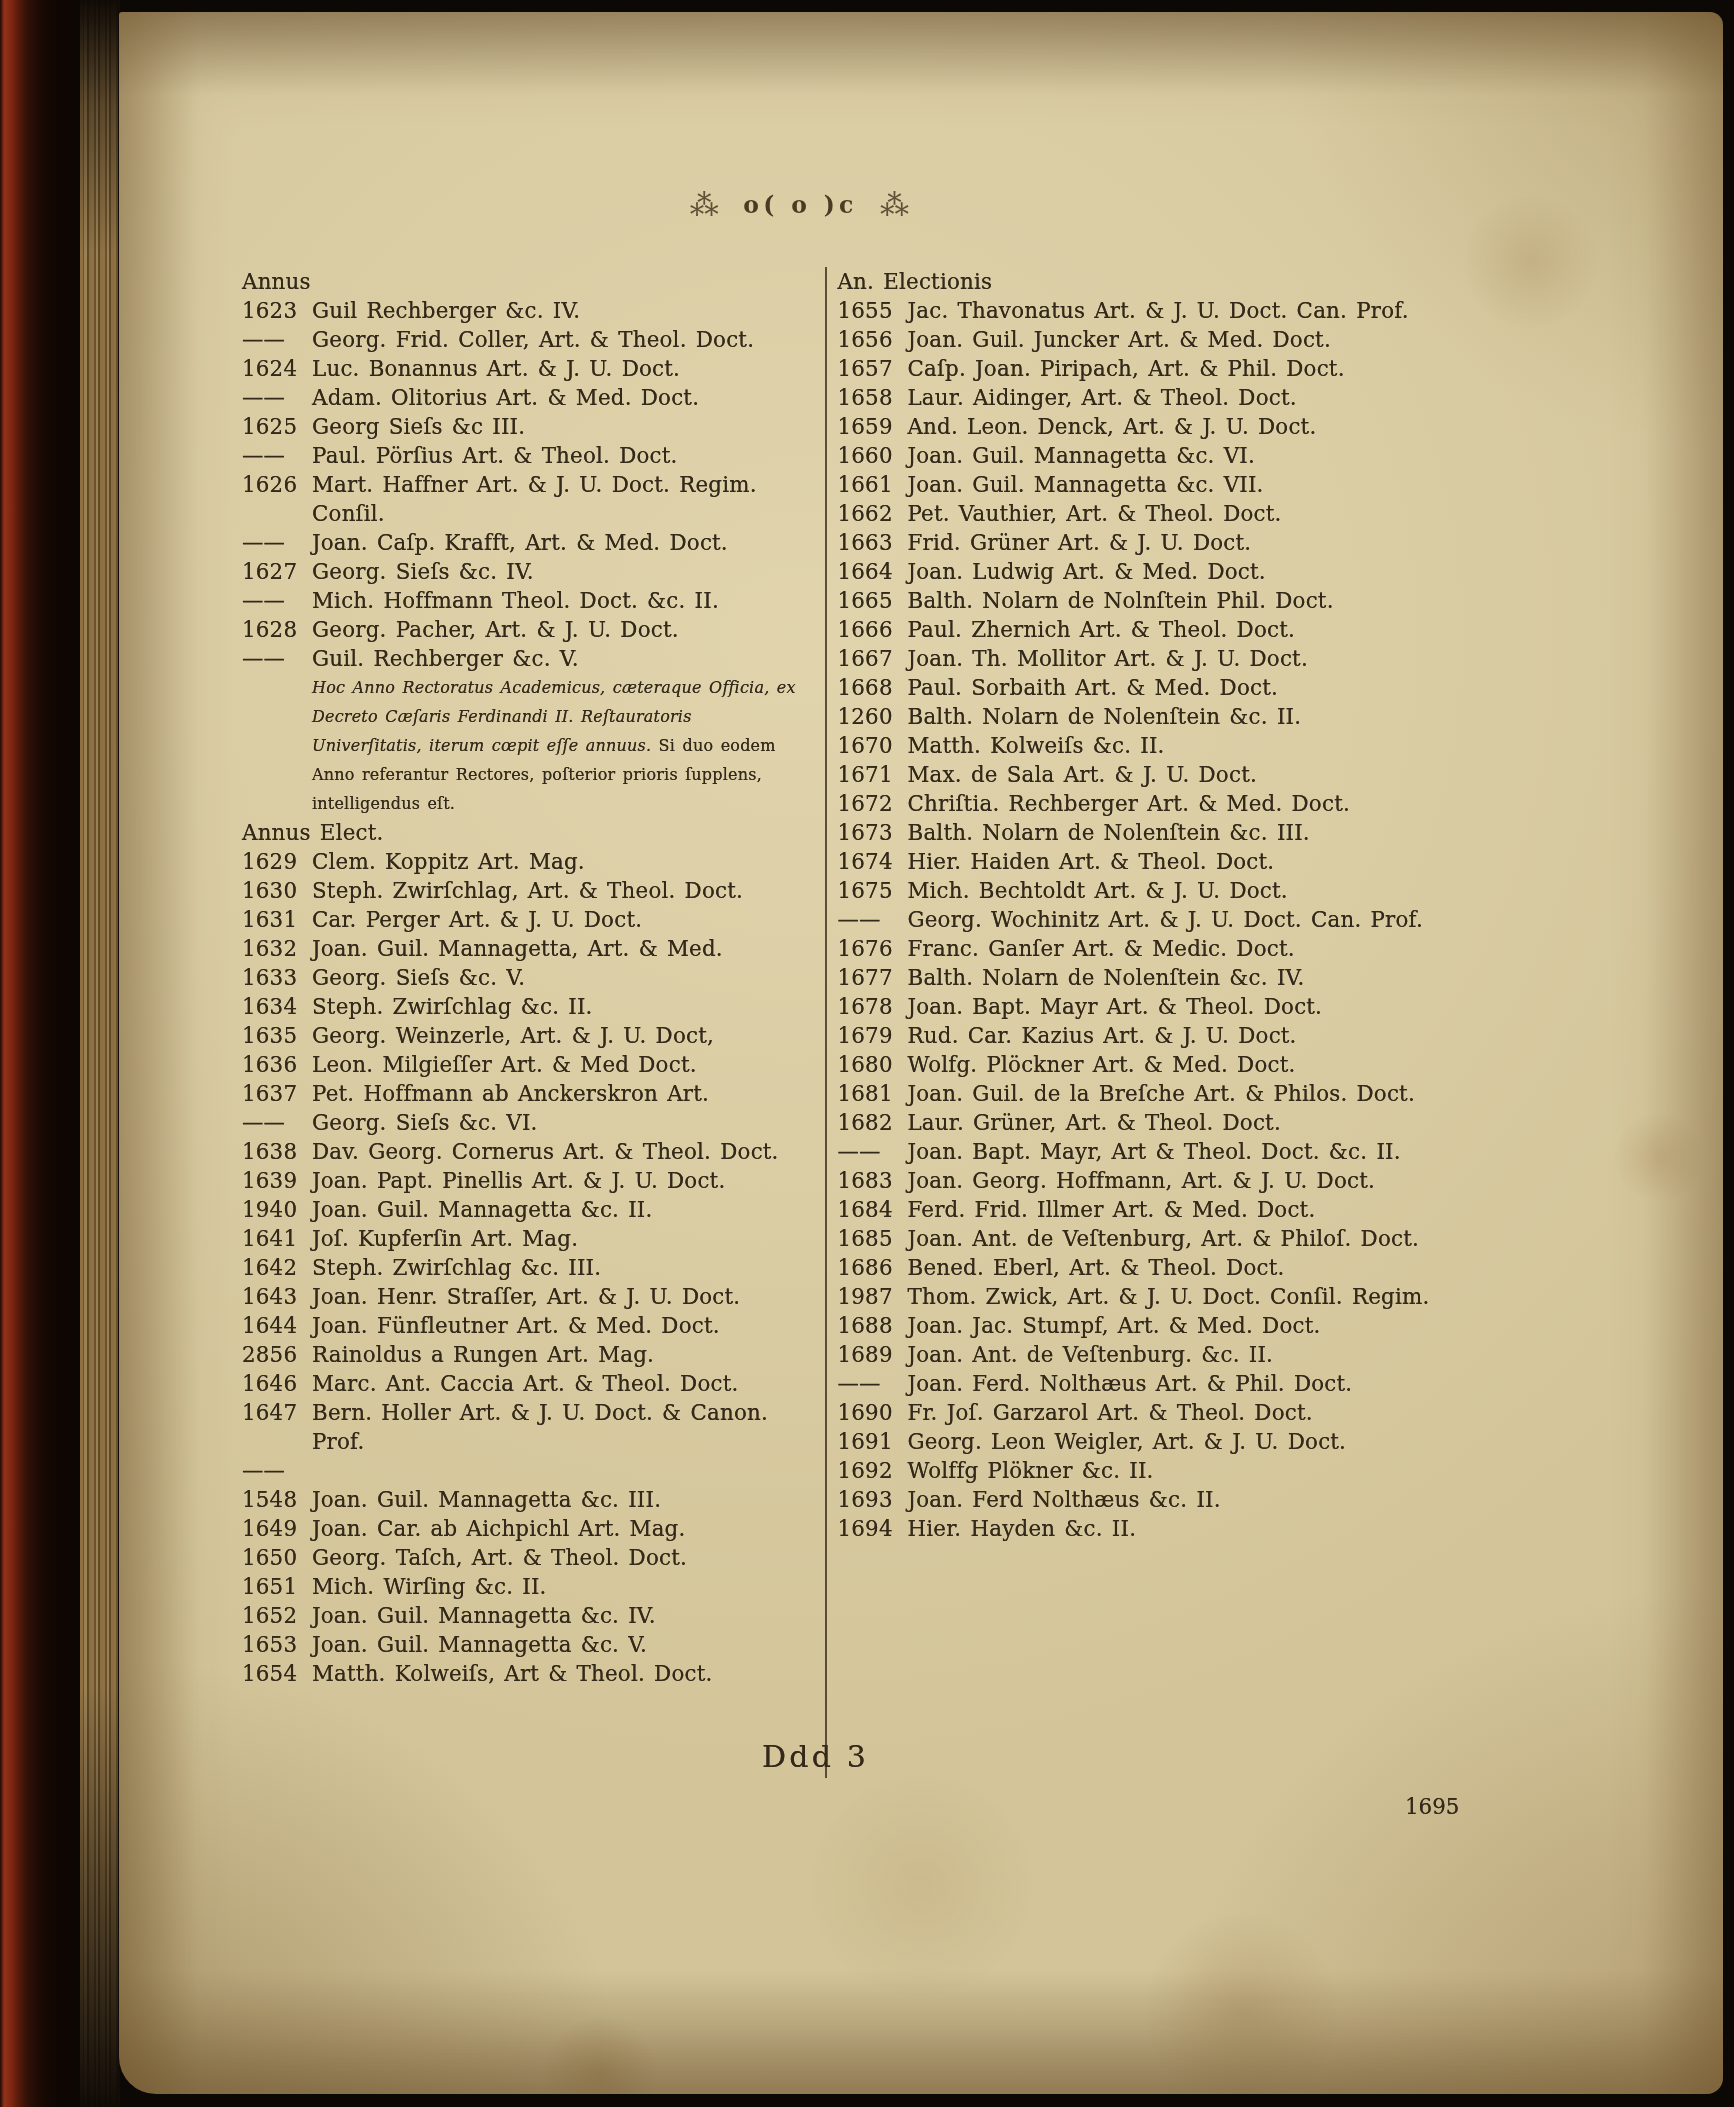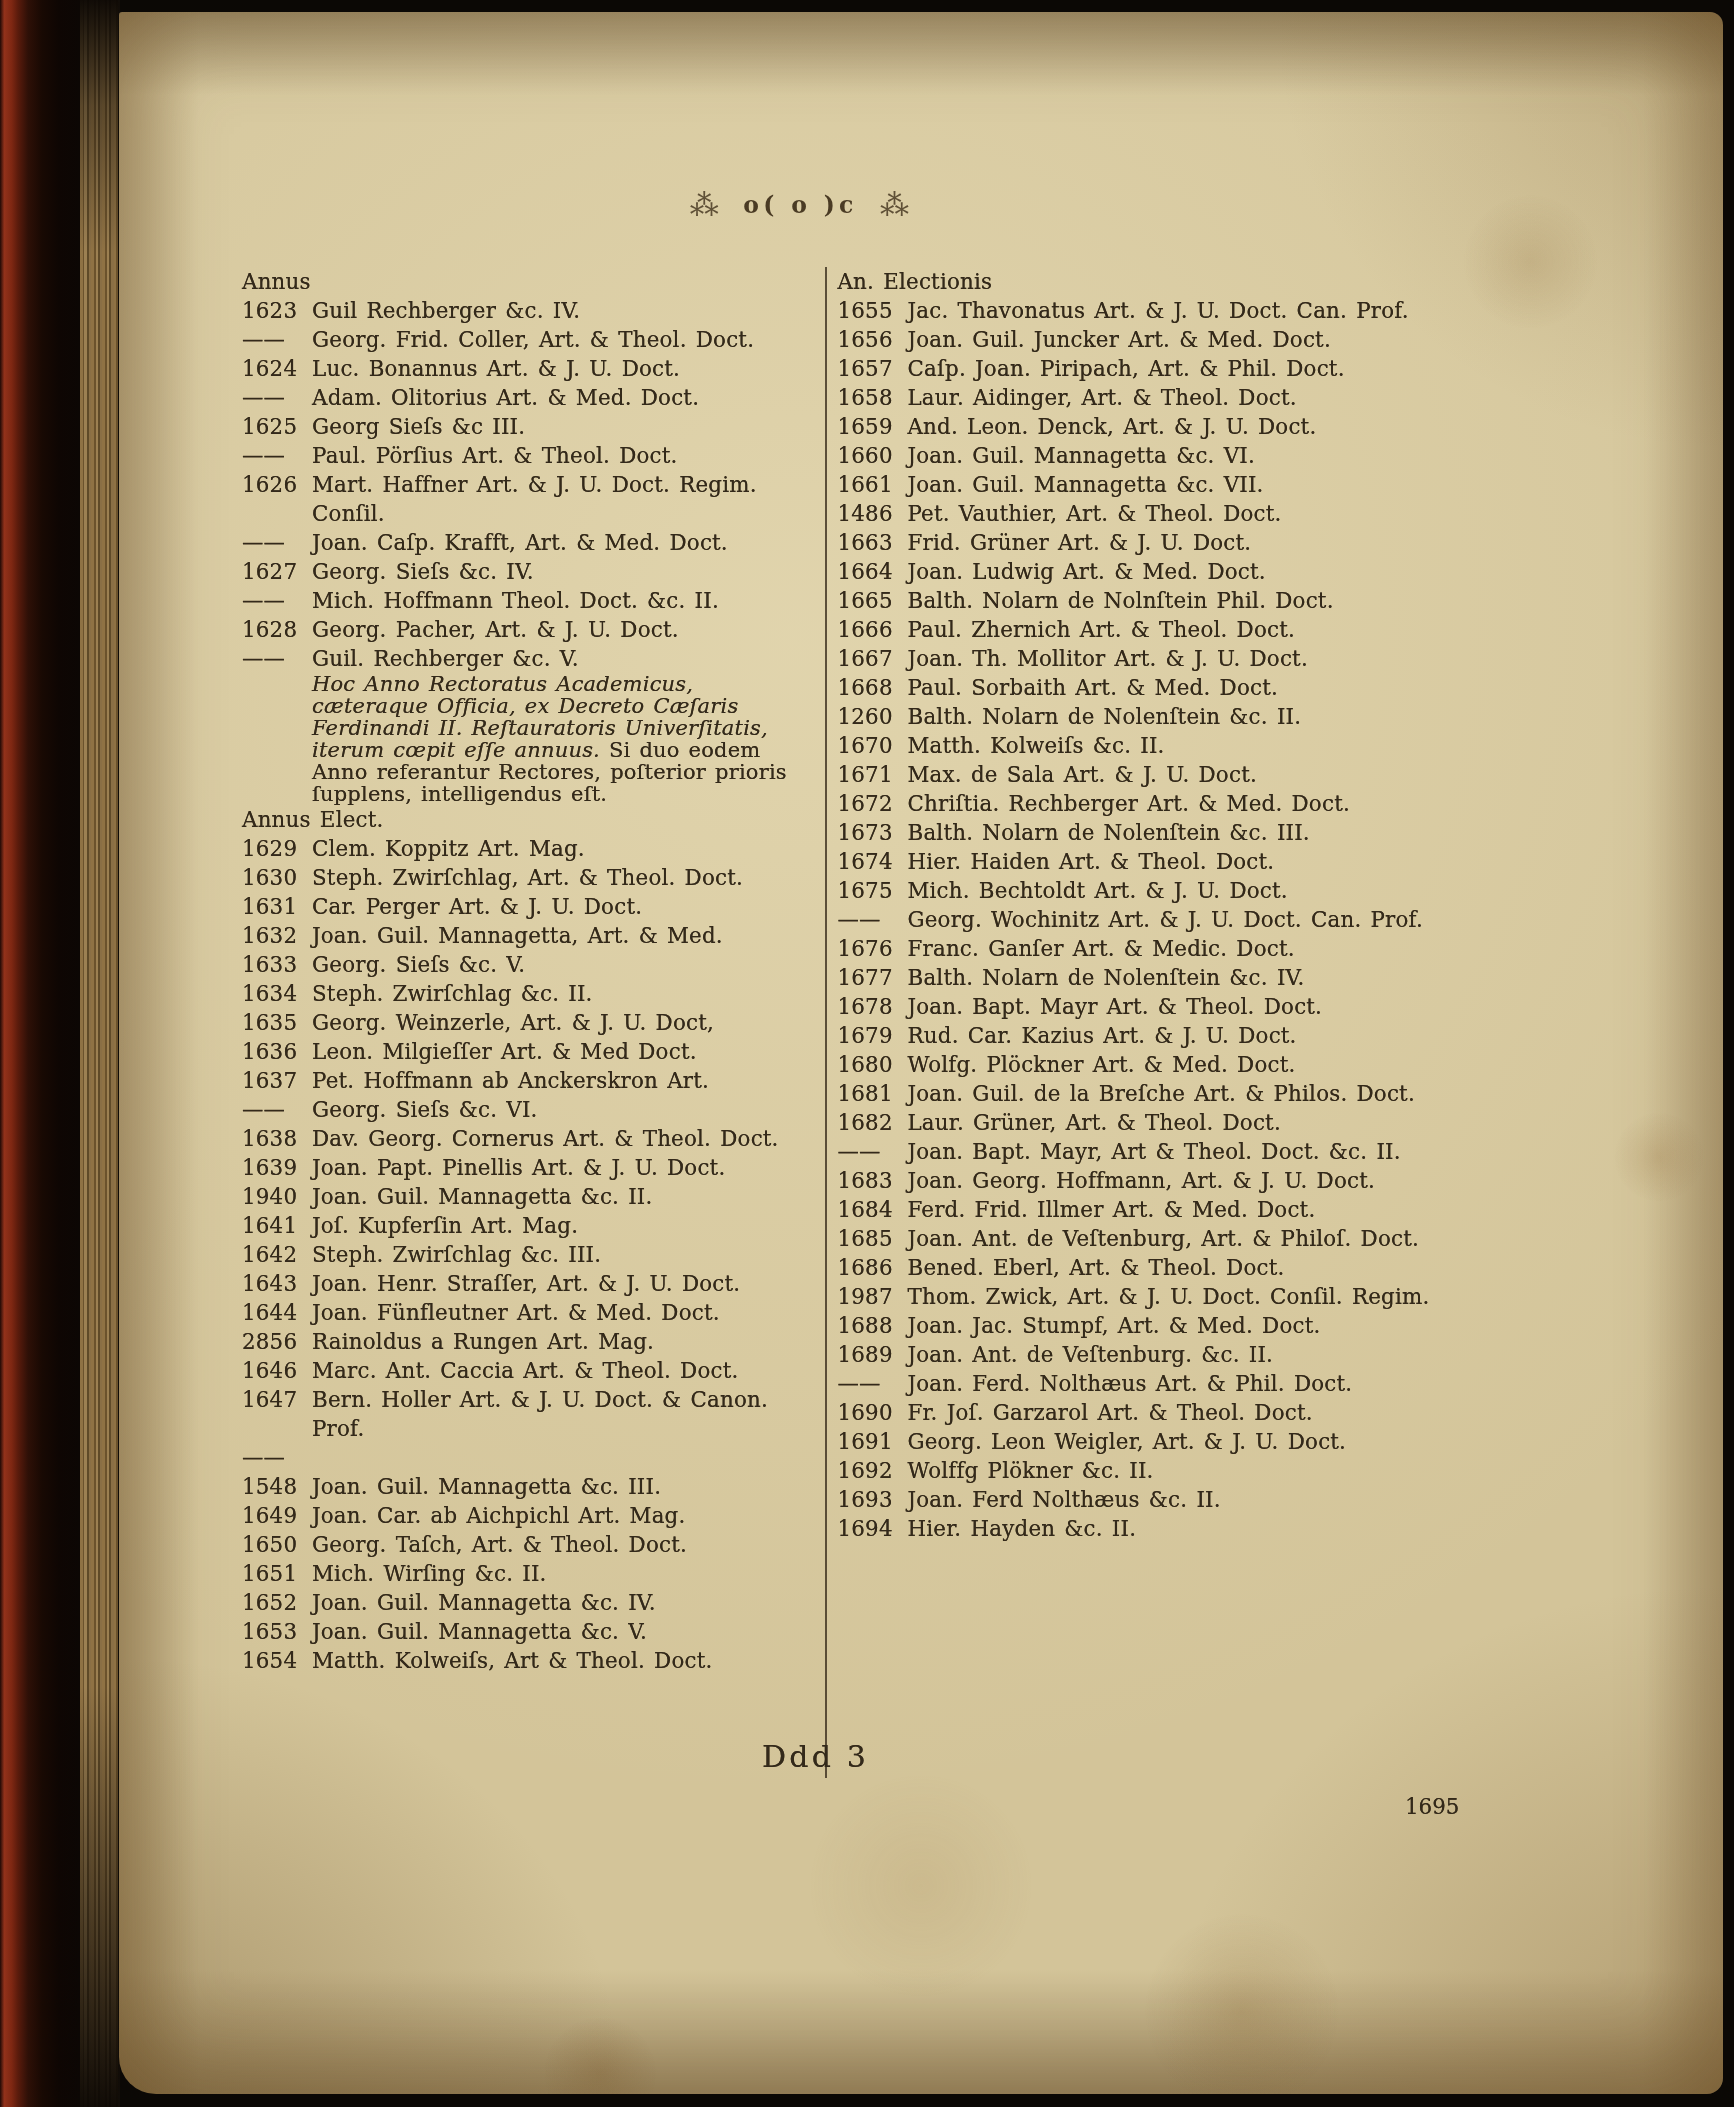--- a/index.html
+++ b/index.html
@@ -64,21 +64,21 @@
   .columns{position:absolute;left:123px;top:255px;display:flex;align-items:flex-start;}
   .col{color:#33291a;font-size:21.4px;line-height:29px;letter-spacing:0.2px;word-spacing:2.1px;
        text-shadow:0 0 0.6px rgba(50,38,20,.8);}
   .col-left{width:580px;flex:none;}
   .col-right{width:670px;flex:none;margin-left:10.7px;}
   .divider{flex:none;width:1.6px;height:1511px;margin-left:3.2px;background:rgba(55,42,25,.78);}
   .col-header{font-size:21.4px;line-height:29px;}
   .entry{display:flex;}
   .yr{width:70px;flex:none;}
   .txt{flex:1;}
-  .note{margin:0 0 0 70px;width:496px;font-size:21px;line-height:22px;}
+  .note{margin:0 0 0 70px;width:496px;font-size:16px;line-height:29px;}
   .note .it{font-style:italic;}
 
   
   .signature{position:absolute;left:643px;top:1727px;font-size:30px;letter-spacing:3.2px;
              color:#33291a;text-shadow:0 0 0.6px rgba(50,38,20,.8);}
   .catchword{position:absolute;left:1286px;top:1782px;font-size:21.4px;color:#33291a;
              text-shadow:0 0 0.6px rgba(50,38,20,.8);}
 </style>
 </head>
 <body>
@@ -293,21 +293,21 @@
             </div>
             <div class="entry">
               <span class="yr">1660</span>
               <span class="txt">Joan. Guil. Mannagetta &amp;c. VI.</span>
             </div>
             <div class="entry">
               <span class="yr">1661</span>
               <span class="txt">Joan. Guil. Mannagetta &amp;c. VII.</span>
             </div>
             <div class="entry">
-              <span class="yr">1486</span>
+              <span class="yr">1662</span>
               <span class="txt">Pet. Vauthier, Art. &amp; Theol. Doct.</span>
             </div>
             <div class="entry">
               <span class="yr">1663</span>
               <span class="txt">Frid. Grüner Art. &amp; J. U. Doct.</span>
             </div>
             <div class="entry">
               <span class="yr">1664</span>
               <span class="txt">Joan. Ludwig Art. &amp; Med. Doct.</span>
             </div>

